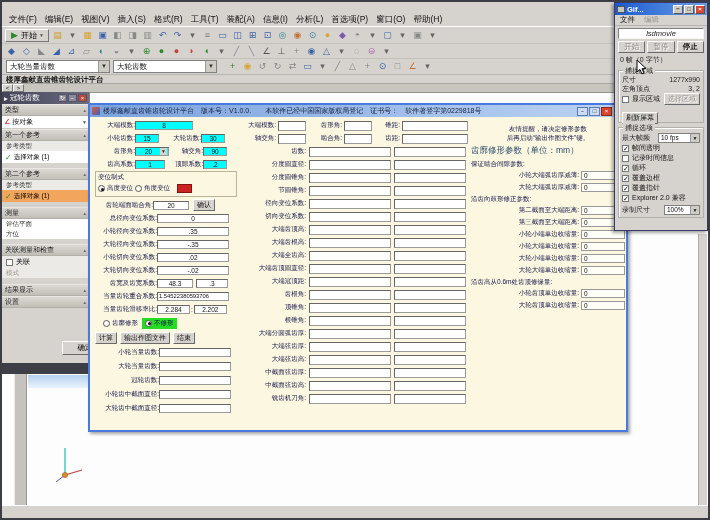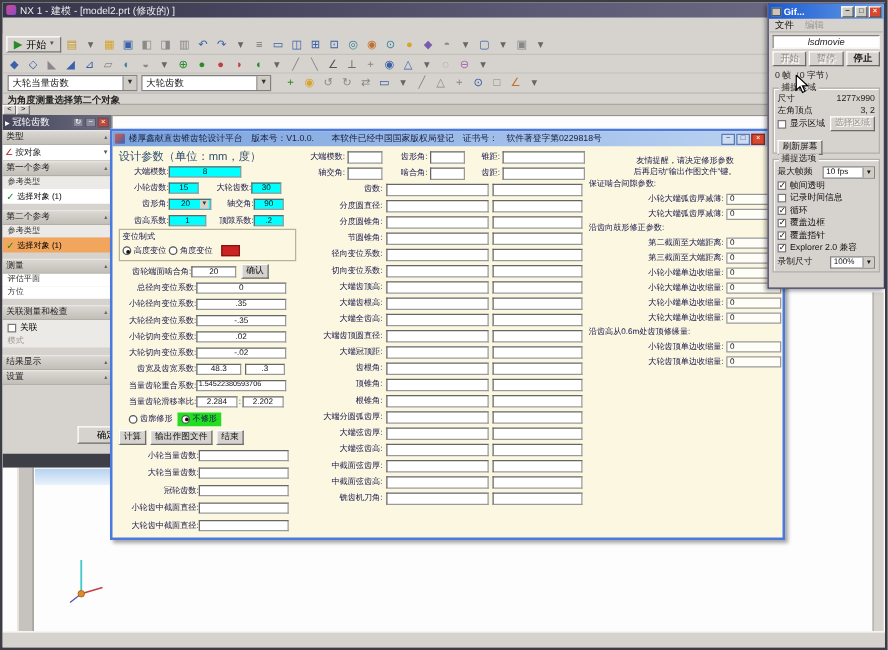--- a/index.html
+++ b/index.html
@@ -112,30 +112,35 @@
   .minibtn{height:12px;background:#d6d3ce;border:1px solid;border-color:#fff #6a6a6a #6a6a6a #fff;font-size:7px;line-height:10px;text-align:center;color:#111;padding:0 3px}
   .minibtn.dis{color:#9a978f;text-shadow:1px 1px 0 #fff}
   .bottombar{position:absolute;left:0;top:503px;width:706px;height:13px;background:#d6d3ce;border-top:1px solid #fff}
   .cursor{position:absolute;left:634px;top:58px;z-index:50}
 </style>
 </head>
 <body>
 
 <div class="screen">
 
-  <div class="titlebar">
-    <span class="appico"></span>
-    <span>NX 1 - 建模 - [model2.prt (修改的) ]</span>
-    <span class="wbtns">
-      <span class="wbtn">−</span>
-      <span class="wbtn">□</span>
-      <span class="wbtn">×</span>
-    </span>
-  </div>
-
+
+  <div class="menubar">
+      <span class="menu-item">文件(F)</span>
+      <span class="menu-item">编辑(E)</span>
+      <span class="menu-item">视图(V)</span>
+      <span class="menu-item">插入(S)</span>
+      <span class="menu-item">格式(R)</span>
+      <span class="menu-item">工具(T)</span>
+      <span class="menu-item">装配(A)</span>
+      <span class="menu-item">信息(I)</span>
+      <span class="menu-item">分析(L)</span>
+      <span class="menu-item">首选项(P)</span>
+      <span class="menu-item">窗口(O)</span>
+      <span class="menu-item">帮助(H)</span>
+    </div>
 
   <div class="tb tb1">
     <button class="start-btn">
       <span class="ticon" style="color:#2a8a2a;width:9px">▶</span>
       <span>开始</span>
       <span style="font-size:5px;color:#555">▼</span>
     </button>
     <span style="display:flex;gap:2px">
         <span class="ticon" style="color: rgb(201, 155, 44);">▤</span>
         <span class="ticon" style="color: rgb(102, 102, 102);">▾</span>
@@ -214,21 +219,21 @@
         <span class="ticon" style="color: rgb(136, 136, 136);">╱</span>
         <span class="ticon" style="color: rgb(136, 136, 136);">△</span>
         <span class="ticon" style="color: rgb(136, 136, 136);">+</span>
         <span class="ticon" style="color: rgb(58, 98, 168);">⊙</span>
         <span class="ticon" style="color: rgb(136, 136, 136);">□</span>
         <span class="ticon" style="color: rgb(192, 112, 48);">∠</span>
         <span class="ticon" style="color: rgb(102, 102, 102);">▾</span>
       </span>
   </div>
 
-  <div class="promptbar">为角度测量选择第二个对象</div>
+  <div class="promptbar">楼厚鑫献直齿锥齿轮设计平台</div>
 
   <div class="tabstrip">
     <span class="navbtn">&lt;</span>
     <span class="navbtn">&gt;</span>
   </div>
 
   <div class="graphics">
     <div class="gband"></div>
     <div class="gstrip"></div>
     <div class="vscroll"></div>
@@ -302,21 +307,20 @@
       <span class="dico"></span>
       <span>楼厚鑫献直齿锥齿轮设计平台　版本号：V1.0.0.　　本软件已经中国国家版权局登记　证书号：　软件著登字第0229818号</span>
       <span class="dtbtns">
         <span class="dwbtn">−</span>
         <span class="dwbtn">□</span>
         <span class="dwbtn close">×</span>
       </span>
     </div>
 
     <div class="dcol-l">
-      <div class="dhdr">设计参数（单位：mm，度）</div>
       <div class="drow">
         <span class="dlab" style="width:40px">大端模数:</span>
         <span class="fld cy" style="width:58px">8</span>
       </div>
       <div class="drow">
         <span class="dlab" style="width:40px">小轮齿数:</span>
         <span class="fld cy" style="width:24px">15</span>
         <span class="dlab" style="width:42px">大轮齿数:</span>
         <span class="fld cy" style="width:24px">30</span>
       </div>
@@ -538,20 +542,21 @@
             <span class="olab">铣齿机刀角:</span>
             <span class="ofld of1"></span>
             <span class="ofld of2"></span>
           </div>
         </div>
     </div>
 
     <div class="dcol-r">
       <div class="ghint">友情提醒，请决定修形参数</div>
       <div class="ghint" style="margin-top:0">后再启动“输出作图文件”键。</div>
+      <div class="gmodhdr">齿廓修形参数（单位：mm）</div>
       <div>
           <div class="gsub">保证啮合间隙参数:</div>
           <div class="grow">
             <span class="glab">小轮大端弧齿厚减薄:</span>
             <span class="gfld">0</span>
           </div>
           <div class="grow">
             <span class="glab">大轮大端弧齿厚减薄:</span>
             <span class="gfld">0</span>
           </div>

